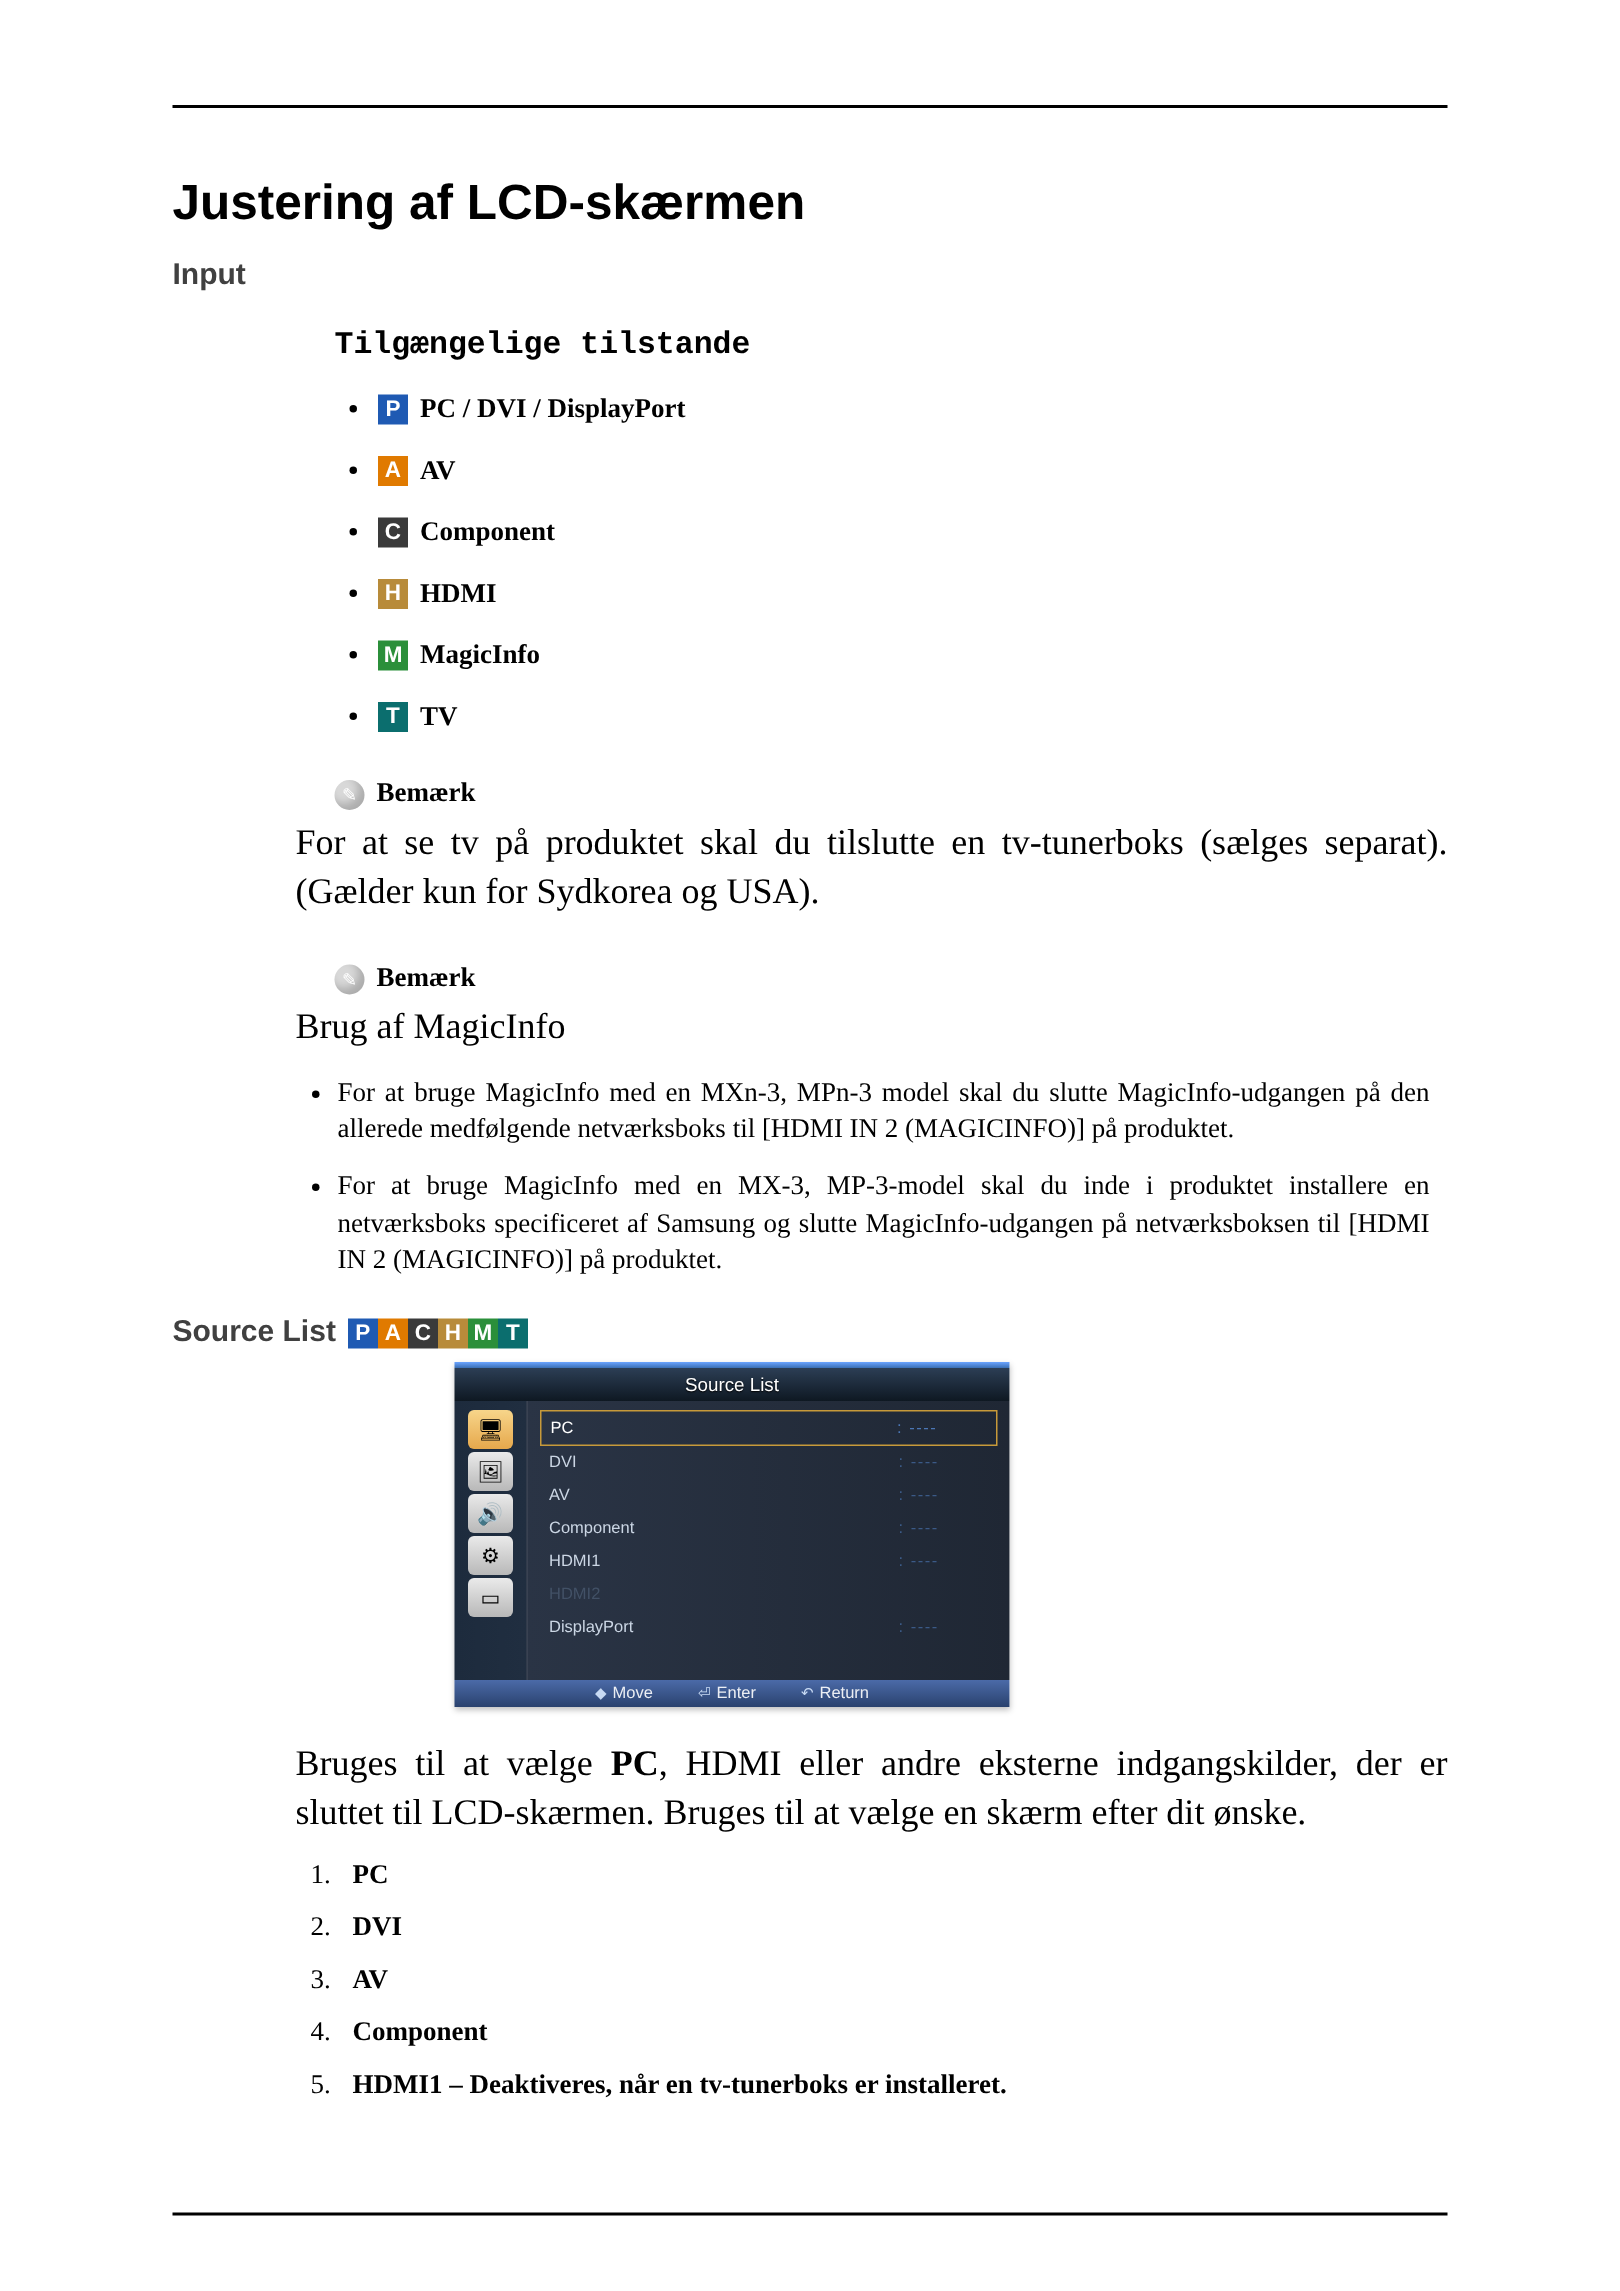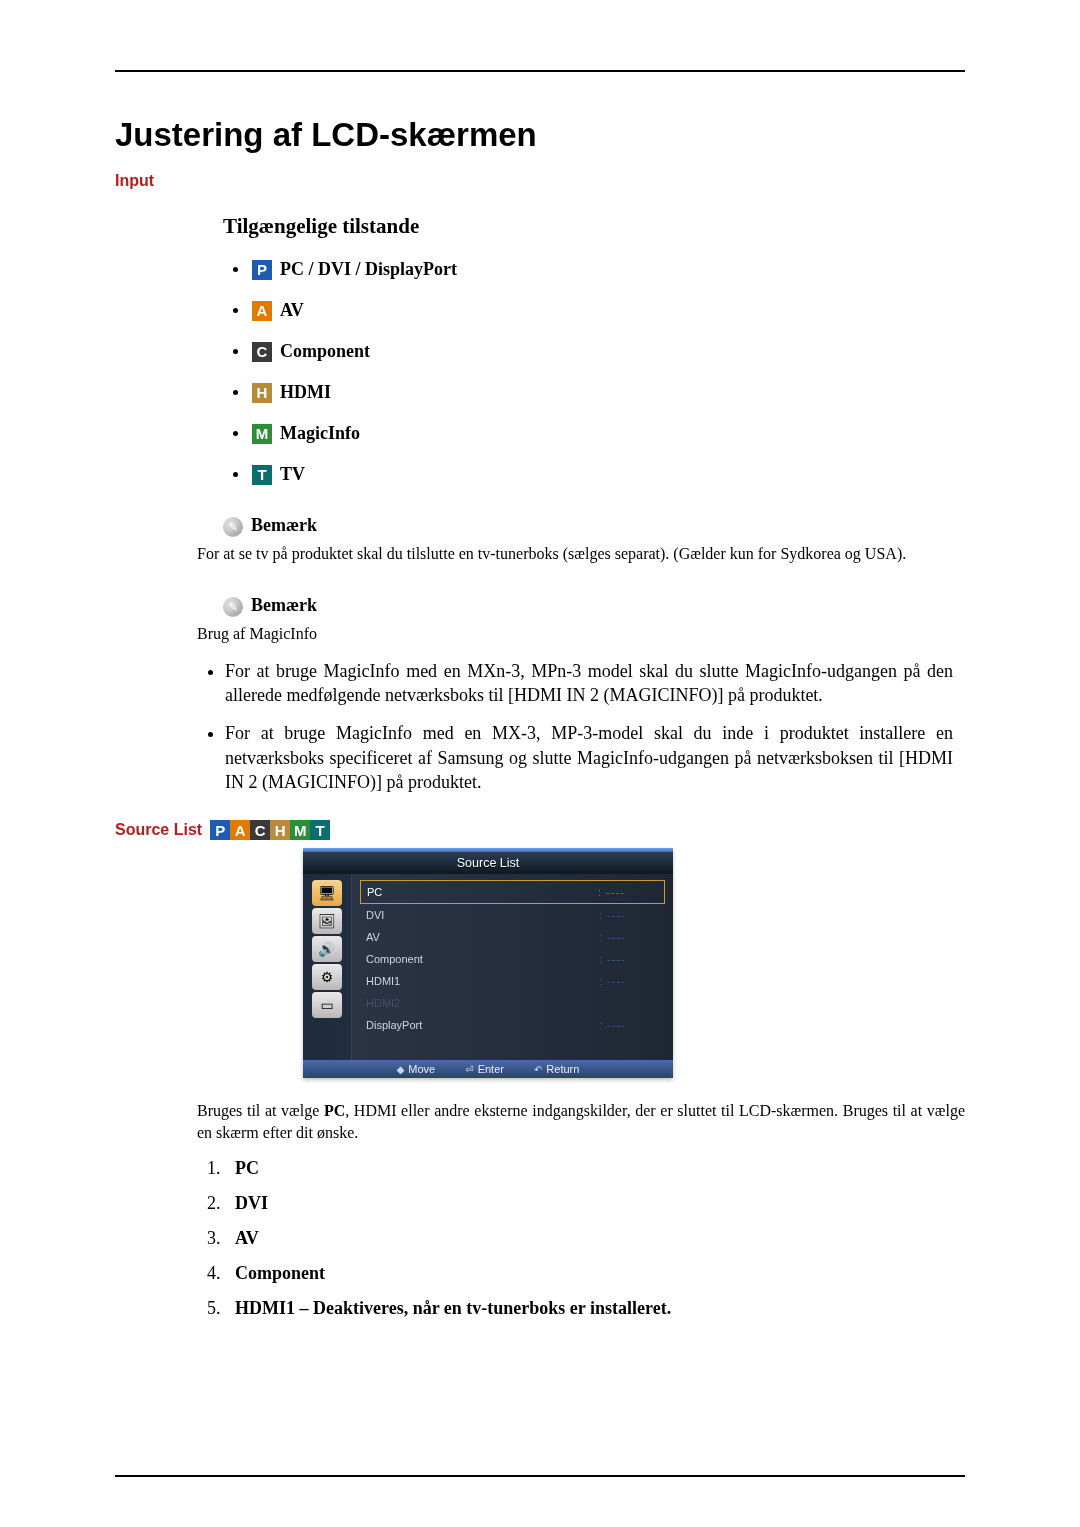--- a/index.html
+++ b/index.html
@@ -29,26 +29,26 @@
   }
   h1 {
     font-family: Arial, Helvetica, sans-serif;
     font-weight: 700;
     font-size: 33px;
     margin: 44px 0 8px 0;
   }
   h2.section {
     font-family: Arial, Helvetica, sans-serif;
     font-weight: 700;
-    font-size: 16px;
-    color: #b91c1c;
+    font-size: 20px;
+    color: #404040;
     margin: 18px 0 8px 0;
   }
   h3.subheading {
-    font-family: Liberation Serif, serif;
+    font-family: Liberation Mono, monospace;
     font-weight: 700;
     font-size: 21px;
     margin: 24px 0 16px 0;
   }
   .indent { margin-left: 108px; }
   .indent-sm { margin-left: 82px; }
   ul.mode-list {
     list-style: none;
     padding-left: 10px;
     margin: 0;
@@ -104,21 +104,21 @@
     vertical-align: middle;
     box-shadow: inset -4px -4px 6px rgba(0,0,0,.2);
   }
   .note-label {
     font-weight: 700;
     font-size: 18px;
   }
   .note-row { margin: 30px 0 6px 0; }
 
   p.body {
-    font-size: 16px;
+    font-size: 24px;
     line-height: 1.35;
     margin: 6px 0 8px 0;
     text-align: justify;
   }
 
   ul.bullets {
     list-style: disc;
     padding-left: 28px;
     margin: 14px 12px 0 0;
   }

